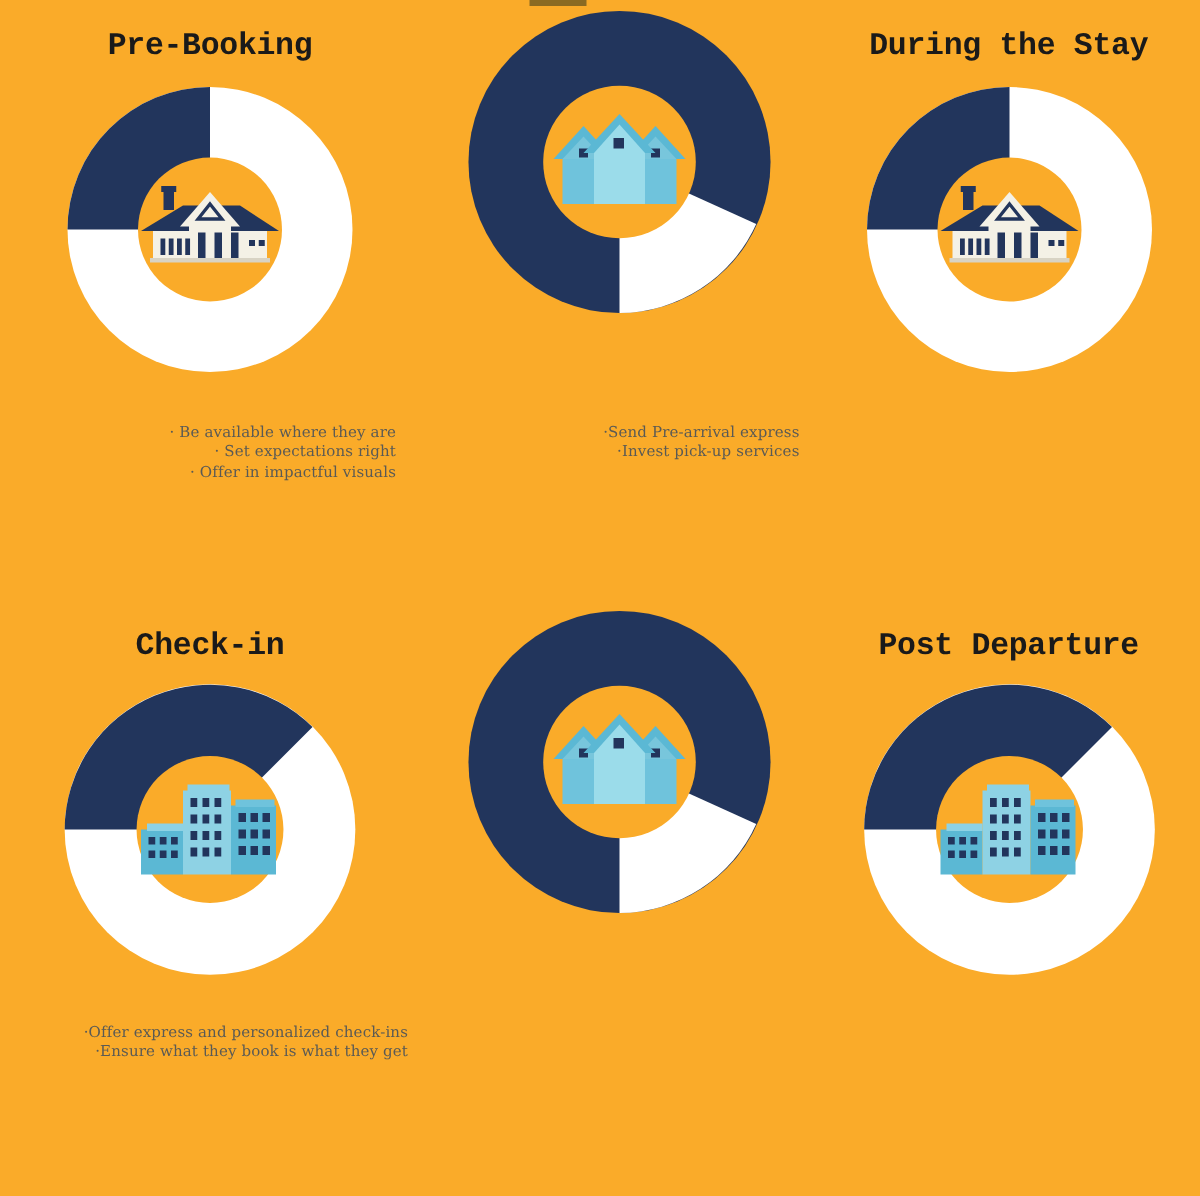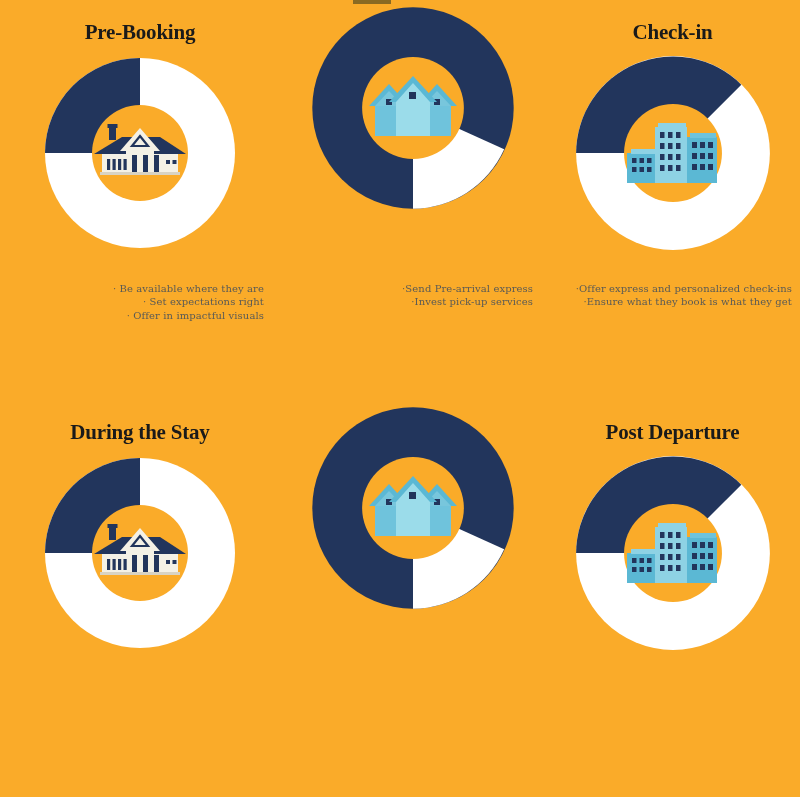--- a/index.html
+++ b/index.html
@@ -35,21 +35,21 @@
     display: grid;
     grid-template-columns: 280px 265px 255px;
     grid-template-rows: 400px 397px;
   }
   .panel {
     position: relative;
     box-sizing: border-box;
   }
   .panel-title {
     text-align: center;
-    font-family: Liberation Serif, serif;
+    font-family: Liberation Mono, monospace;
     font-size: 21px;
     font-weight: 700;
     color: #1a1a1a;
     letter-spacing: -0.2px;
     margin: 0;
     padding-top: 17px;
     height: 30px;
     line-height: 30px;
     white-space: nowrap;
   }
@@ -172,20 +172,54 @@
             <path d="M35 30 L52 11 L69 30 Z" fill="#9BDCEA"></path>
             <rect x="35" y="30" width="34" height="34" fill="#9BDCEA"></rect>
             <rect x="48" y="20" width="7" height="7" fill="#22355C"></rect>
           </svg>
         </div>
       </div>
       <div class="bullets b1">
         <p>·Send Pre-arrival express</p>
         <p>·Invest pick-up services</p>
       </div>
+    </div>
+
+    <div class="panel">
+      <h2 class="panel-title">During the Stay</h2>
+      <div class="donut-wrap p3">
+        <svg class="donut-svg" viewBox="0 0 200 200">
+          <circle cx="100" cy="100" r="95" fill="#FFFFFF"></circle>
+          <path d="M100 100 L100 5 A95 95 0 0 0 5 100 Z" fill="#22355C"></path>
+          <circle cx="100" cy="100" r="48" fill="#FAAB29"></circle>
+        </svg>
+        <div class="icon-holder">
+          <svg width="104" height="70" viewBox="0 0 104 70">
+            <rect x="21" y="8" width="7" height="14" fill="#22355C"></rect>
+            <rect x="19.5" y="6" width="10" height="4" fill="#22355C"></rect>
+            <path d="M6 36 L34 19 L52 19 L52 36 Z" fill="#22355C"></path>
+            <path d="M98 36 L72 19 L52 19 L52 36 Z" fill="#22355C"></path>
+            <path d="M52 10 L72 33 L32 33 Z" fill="#F4F1E6"></path>
+            <path d="M52 18 L60 28 L44 28 Z" fill="none" stroke="#22355C" stroke-width="2.2"></path>
+            <rect x="14" y="36" width="76" height="20" fill="#F4F1E6"></rect>
+            <rect x="38" y="30" width="28" height="26" fill="#F4F1E6"></rect>
+            <rect x="19" y="41" width="3.2" height="11" fill="#22355C"></rect>
+            <rect x="24.5" y="41" width="3.2" height="11" fill="#22355C"></rect>
+            <rect x="30" y="41" width="3.2" height="11" fill="#22355C"></rect>
+            <rect x="35.5" y="41" width="3.2" height="11" fill="#22355C"></rect>
+            <rect x="44" y="37" width="5" height="18" fill="#22355C"></rect>
+            <rect x="55" y="37" width="5" height="18" fill="#22355C"></rect>
+            <rect x="66" y="37" width="5" height="18" fill="#22355C"></rect>
+            <rect x="78" y="42" width="4" height="4" fill="#22355C"></rect>
+            <rect x="84.5" y="42" width="4" height="4" fill="#22355C"></rect>
+            <rect x="12" y="54" width="80" height="3" fill="#D8D3C4"></rect>
+          </svg>
+        </div>
+      </div>
+
     </div>
 
     <div class="panel">
       <h2 class="panel-title">Check-in</h2>
       <div class="donut-wrap p2">
         <svg class="donut-svg" viewBox="0 0 200 200">
           <circle cx="100" cy="100" r="95" fill="#FFFFFF"></circle>
           <path d="M100 100 L5 100 A95 95 0 0 1 167 33 Z" fill="#22355C"></path>
           <circle cx="100" cy="100" r="48" fill="#FAAB29"></circle>
         </svg>
@@ -227,54 +261,20 @@
           </svg>
         </div>
       </div>
       <div class="bullets b2">
         <p>·Offer express and personalized check-ins</p>
         <p>·Ensure what they book is what they get</p>
       </div>
     </div>
 
     <div class="panel">
-      <h2 class="panel-title">During the Stay</h2>
-      <div class="donut-wrap p3">
-        <svg class="donut-svg" viewBox="0 0 200 200">
-          <circle cx="100" cy="100" r="95" fill="#FFFFFF"></circle>
-          <path d="M100 100 L100 5 A95 95 0 0 0 5 100 Z" fill="#22355C"></path>
-          <circle cx="100" cy="100" r="48" fill="#FAAB29"></circle>
-        </svg>
-        <div class="icon-holder">
-          <svg width="104" height="70" viewBox="0 0 104 70">
-            <rect x="21" y="8" width="7" height="14" fill="#22355C"></rect>
-            <rect x="19.5" y="6" width="10" height="4" fill="#22355C"></rect>
-            <path d="M6 36 L34 19 L52 19 L52 36 Z" fill="#22355C"></path>
-            <path d="M98 36 L72 19 L52 19 L52 36 Z" fill="#22355C"></path>
-            <path d="M52 10 L72 33 L32 33 Z" fill="#F4F1E6"></path>
-            <path d="M52 18 L60 28 L44 28 Z" fill="none" stroke="#22355C" stroke-width="2.2"></path>
-            <rect x="14" y="36" width="76" height="20" fill="#F4F1E6"></rect>
-            <rect x="38" y="30" width="28" height="26" fill="#F4F1E6"></rect>
-            <rect x="19" y="41" width="3.2" height="11" fill="#22355C"></rect>
-            <rect x="24.5" y="41" width="3.2" height="11" fill="#22355C"></rect>
-            <rect x="30" y="41" width="3.2" height="11" fill="#22355C"></rect>
-            <rect x="35.5" y="41" width="3.2" height="11" fill="#22355C"></rect>
-            <rect x="44" y="37" width="5" height="18" fill="#22355C"></rect>
-            <rect x="55" y="37" width="5" height="18" fill="#22355C"></rect>
-            <rect x="66" y="37" width="5" height="18" fill="#22355C"></rect>
-            <rect x="78" y="42" width="4" height="4" fill="#22355C"></rect>
-            <rect x="84.5" y="42" width="4" height="4" fill="#22355C"></rect>
-            <rect x="12" y="54" width="80" height="3" fill="#D8D3C4"></rect>
-          </svg>
-        </div>
-      </div>
-
-    </div>
-
-    <div class="panel">
       <div class="donut-wrap p4">
         <svg class="donut-svg" viewBox="0 0 200 200">
           <circle cx="100" cy="100" r="95" fill="#22355C"></circle>
           <path d="M100 100 L100 195 A95 95 0 0 0 186 139 Z" fill="#FFFFFF"></path>
           <circle cx="100" cy="100" r="48" fill="#FAAB29"></circle>
         </svg>
         <div class="icon-holder">
           <svg width="104" height="72" viewBox="0 0 104 72">
             <path d="M8 34 L28 12 L48 34 Z" fill="#5BB8D4"></path>
             <path d="M14 34 L28 19 L42 34 Z" fill="#78C6DC"></path>

